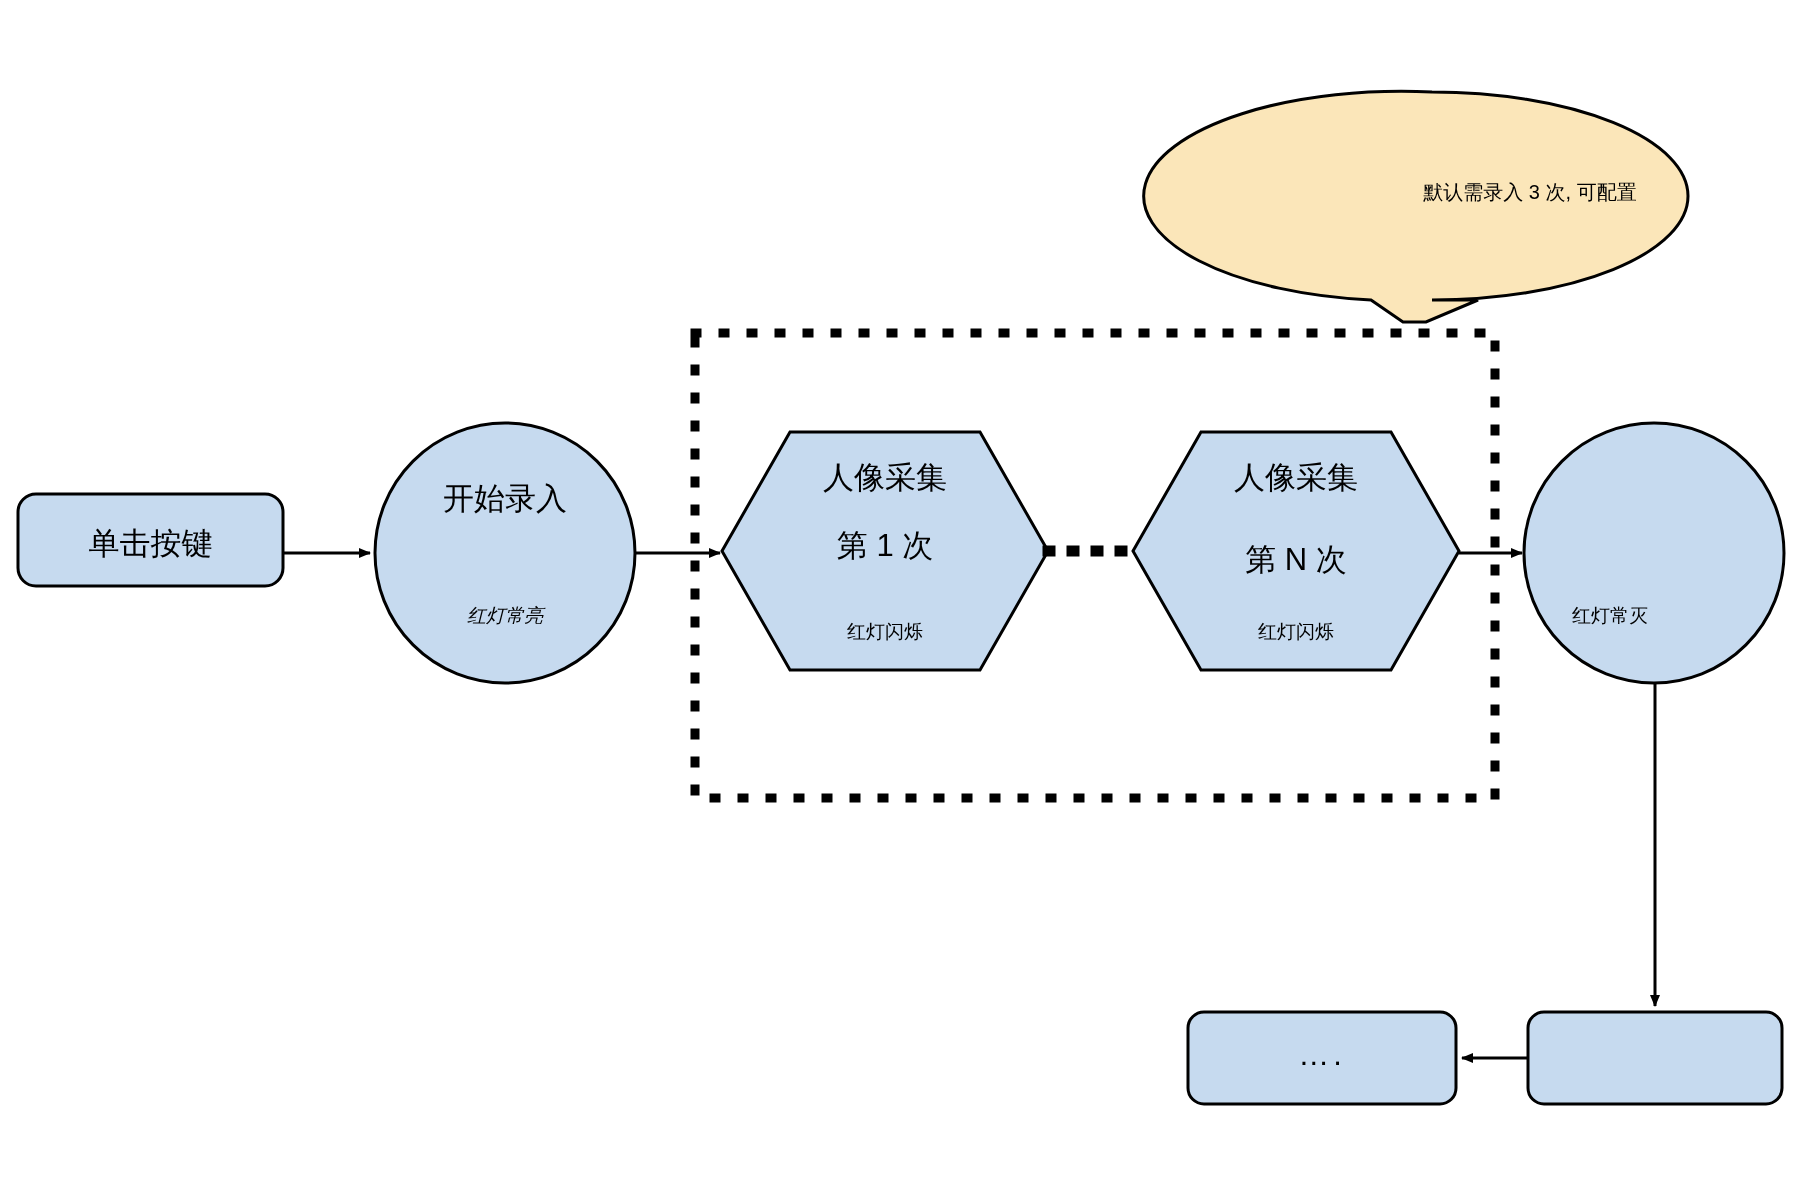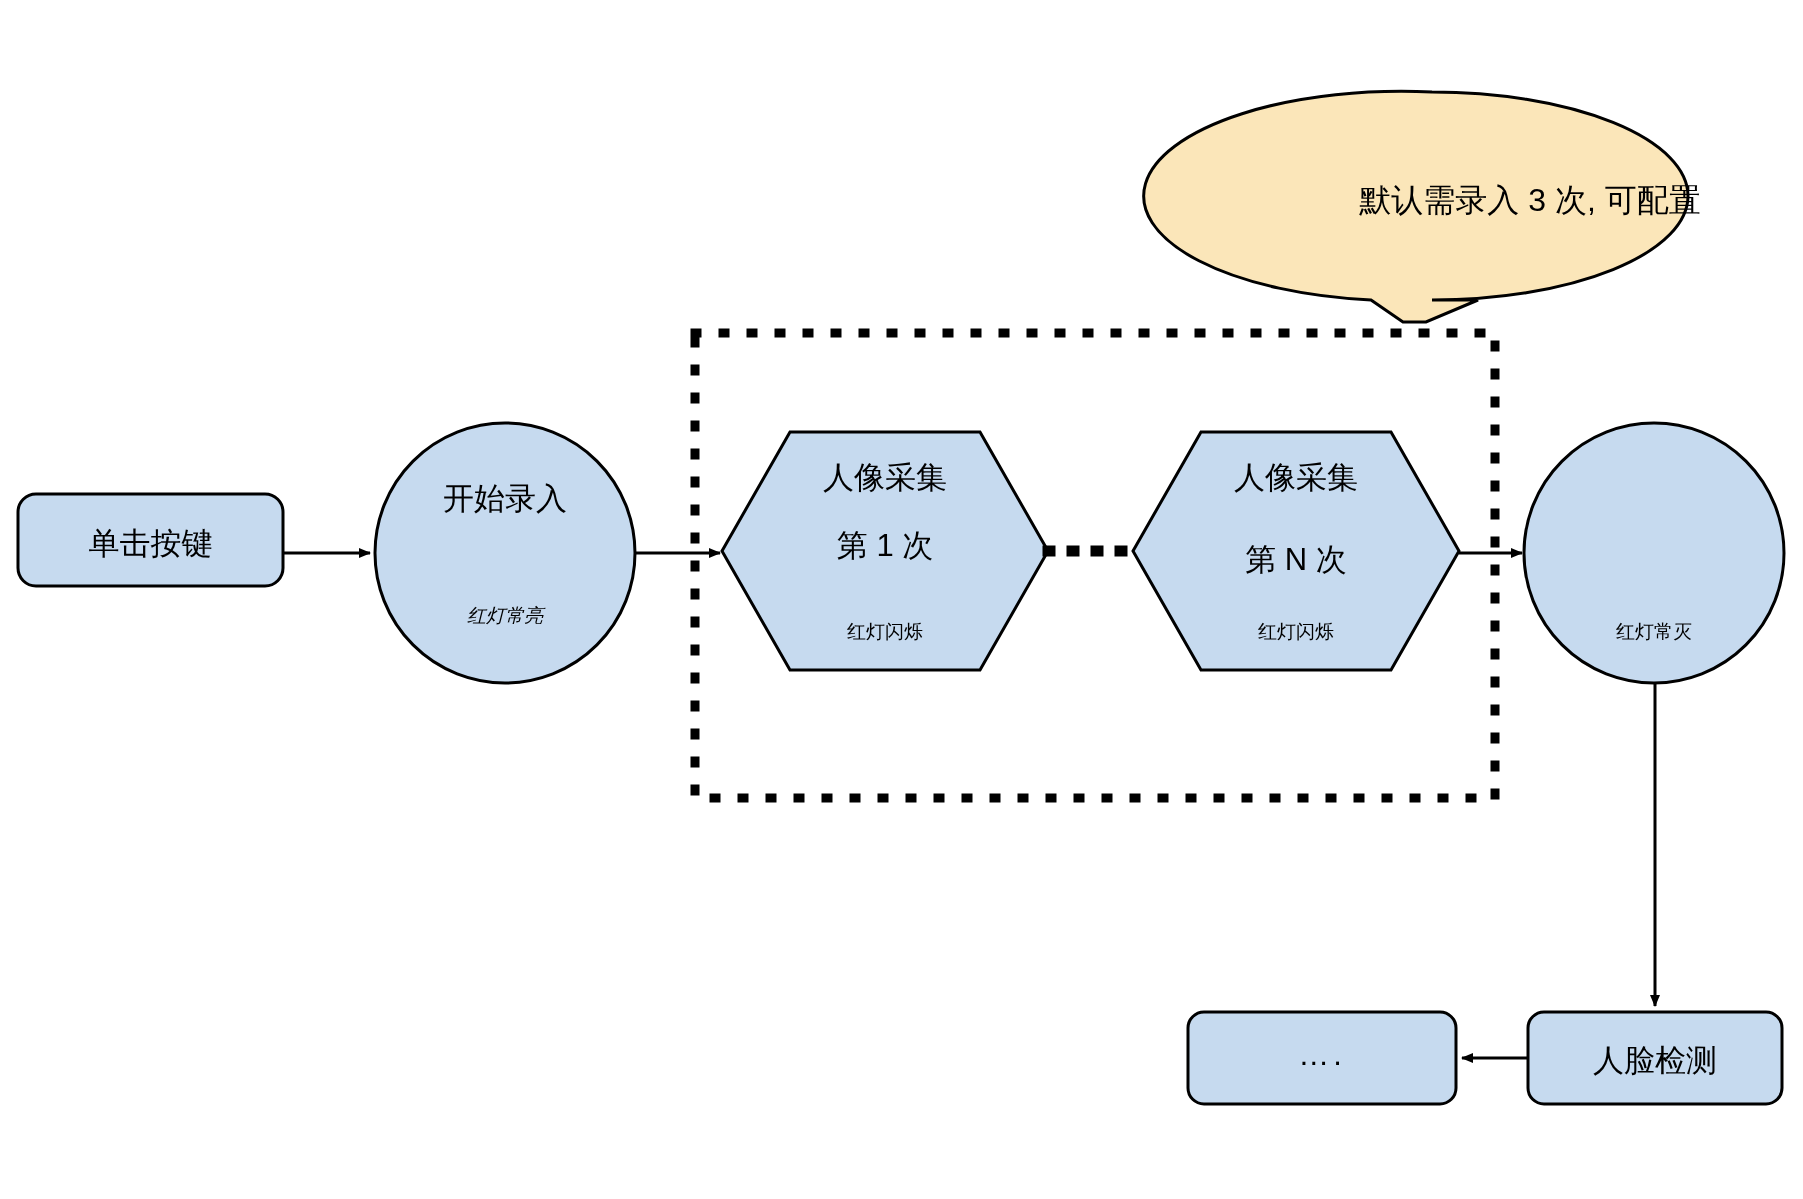--- a/index.html
+++ b/index.html
@@ -32,21 +32,21 @@
     pointer-events: none;
     line-height: 1.25;
   }
   .lbl-main {
     font-size: 31px;
   }
   .lbl-sub {
     font-size: 19px;
   }
   .lbl-bubble {
-    font-size: 32px;
+    font-size: 20px;
   }
   .lbl-dots {
     font-size: 31px;
     letter-spacing: 4px;
   }
 </style>
 </head>
 <body>
 
 <div id="canvas">
@@ -102,21 +102,20 @@
   <div class="lbl lbl-sub" style="left:375px; top:604px; width:260px;font-style:italic;">红灯常亮</div>
 
   <div class="lbl lbl-main" style="left:735px; top:459px; width:300px;">人像采集</div>
   <div class="lbl lbl-main" style="left:735px; top:527px; width:300px;">第 1 次</div>
   <div class="lbl lbl-sub" style="left:735px; top:620px; width:300px;">红灯闪烁</div>
 
   <div class="lbl lbl-main" style="left:1146px; top:459px; width:300px;">人像采集</div>
   <div class="lbl lbl-main" style="left:1146px; top:541px; width:300px;">第 N 次</div>
   <div class="lbl lbl-sub" style="left:1146px; top:620px; width:300px;">红灯闪烁</div>
 
-  <div class="lbl lbl-sub" style="left:1524px; top:604px; width:260px;margin-top:16px;">红灯常灭</div>
+  <div class="lbl lbl-sub" style="left:1480px; top:604px; width:260px;">红灯常灭</div>
 
-  <div class="lbl lbl-main" style="left:1528px; top:1042px; width:254px;">人脸检测</div>
 
   <div class="lbl lbl-dots" style="left:1188px; top:1036px; width:268px;">….</div>
 
   <div class="lbl lbl-bubble" style="left:1300px; top:180px; width:460px;">默认需录入 3 次, 可配置</div>
 
 </div>
 
 </body></html>

